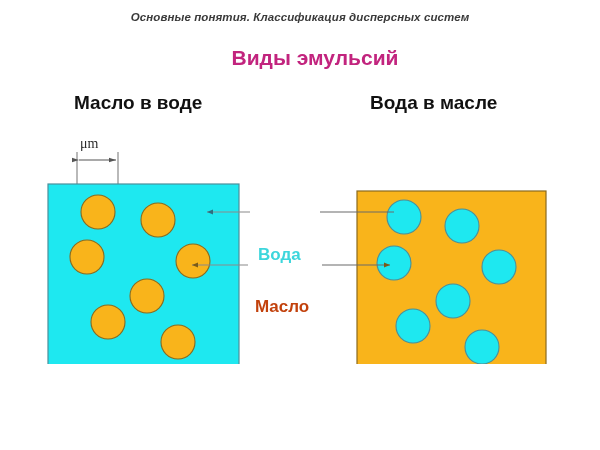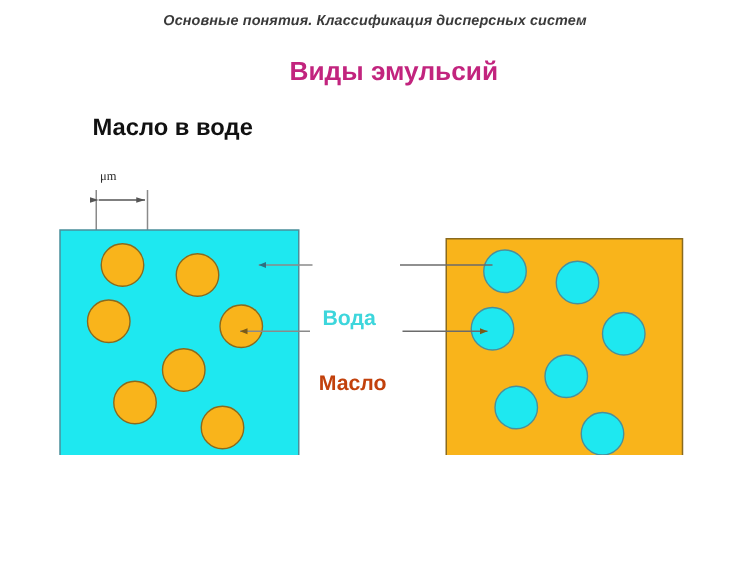--- a/index.html
+++ b/index.html
@@ -52,21 +52,21 @@
     white-space: nowrap;
   }
   #heading-left  { left: 58px; margin-left: 16px; }
   #heading-right { left: 370px; }
 
   #scale-label {
     position: absolute;
     left: 80px;
     top: 136px;
     font-family: "Liberation Serif", serif;
-    font-size: 10px;
+    font-size: 14px;
     color: #2b2b2b;
     white-space: nowrap;
   }
 
   .center-label {
     position: absolute;
     font-family: "Liberation Sans", sans-serif;
     font-weight: bold;
     font-size: 17px;
     white-space: nowrap;
@@ -96,20 +96,21 @@
 <body>
 
 <div id="slide">
 
   <div id="subtitle">Основные понятия. Классификация дисперсных систем</div>
 
   <div id="main-title" style="color: rgb(194, 36, 126);">Виды эмульсий</div>
 
   <div class="panel-heading" id="heading-left">Масло в воде</div>
 
+  <div class="panel-heading" id="heading-right">Вода в масле</div>
 
   <div id="scale-label" style="left: 80px; top: 136px;">μm</div>
 
   <svg class="layer" id="figure-layer" viewBox="0 0 600 450">
     <defs>
       <marker id="arrow-water" markerWidth="7" markerHeight="7" refX="6" refY="3" orient="auto" markerUnits="userSpaceOnUse">
         <path d="M0,0.6 L6,3 L0,5.4 z" fill="#2d6f80"></path>
       </marker>
       <marker id="arrow-oil" markerWidth="7" markerHeight="7" refX="6" refY="3" orient="auto" markerUnits="userSpaceOnUse">
         <path d="M0,0.6 L6,3 L0,5.4 z" fill="#7a5a18"></path>

